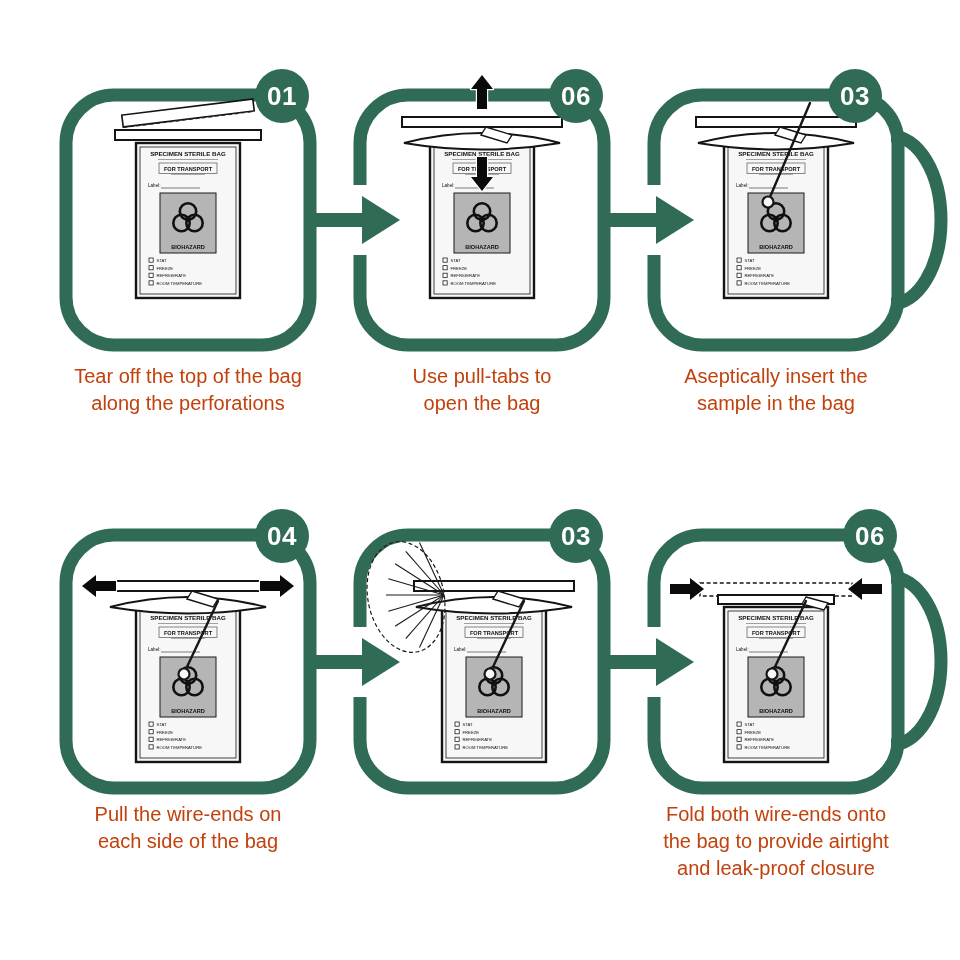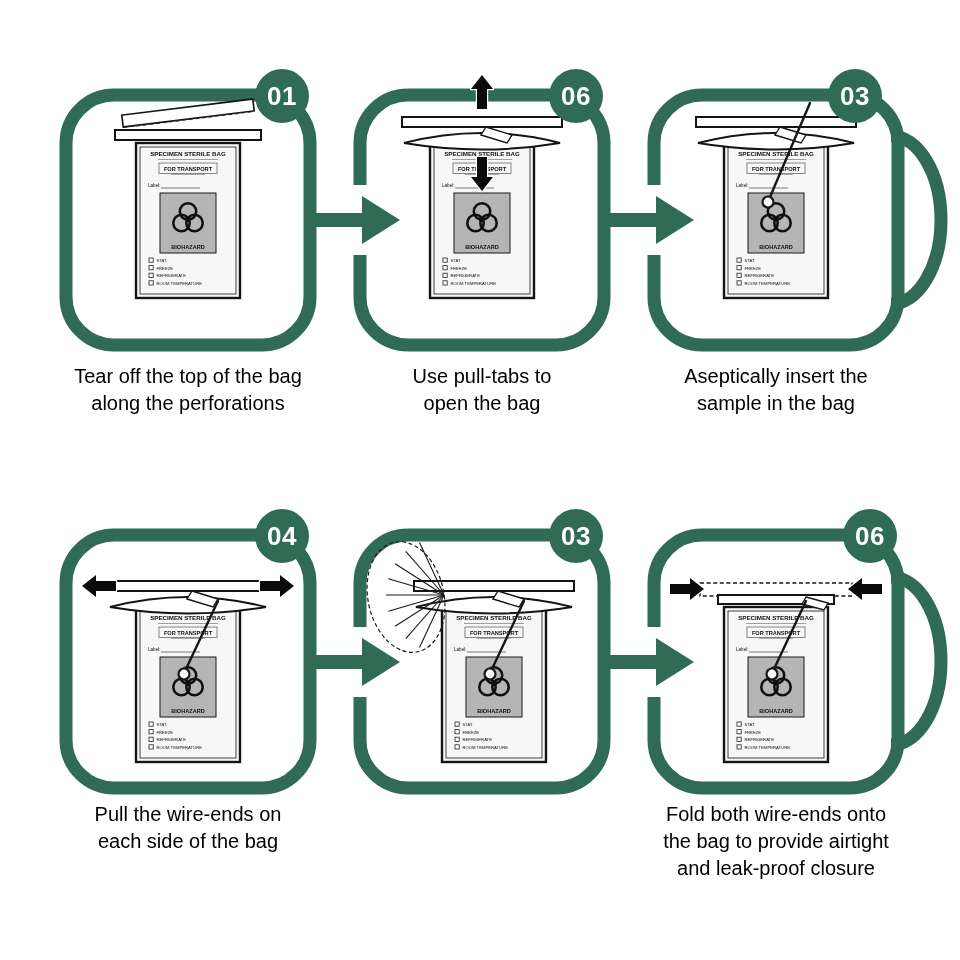--- a/index.html
+++ b/index.html
@@ -12,21 +12,21 @@
   .a2{left:654px;top:65px;width:244px;height:280px;}
   .a3{left:66px;top:505px;width:244px;height:283px;}
   .a4{left:360px;top:505px;width:244px;height:283px;}
   .a5{left:654px;top:505px;width:244px;height:283px;}
   .badge{position:absolute;width:54px;height:54px;border-radius:50%;
          background:var(--green,#2f6b55);color:#fff;display:flex;align-items:center;
          justify-content:center;font-size:26px;font-weight:bold;z-index:3;letter-spacing:.5px;}
   .b0{left:255px;top:69px;} .b1{left:549px;top:69px;} .b2{left:828px;top:69px;}
   .b3{left:255px;top:509px;} .b4{left:549px;top:509px;} .b5{left:843px;top:509px;}
   .caption{position:absolute;width:340px;text-align:center;font-size:20px;line-height:1.35;
-           color:#000000;white-space:pre-line;z-index:2;}
+           color:#c2410c;white-space:pre-line;z-index:2;}
   .c0{left:18px;top:363px;} .c1{left:312px;top:363px;} .c2{left:606px;top:363px;}
   .c3{left:18px;top:801px;} .c4{left:312px;top:801px;} .c5{left:606px;top:801px;}
   .green-stroke{stroke:var(--green,#2f6b55);}
   .green-fill{fill:var(--green,#2f6b55);}
   svg text{font-family:"Liberation Sans",sans-serif;}
 </style>
 </head>
 <body>
 
 <div class="canvas">

